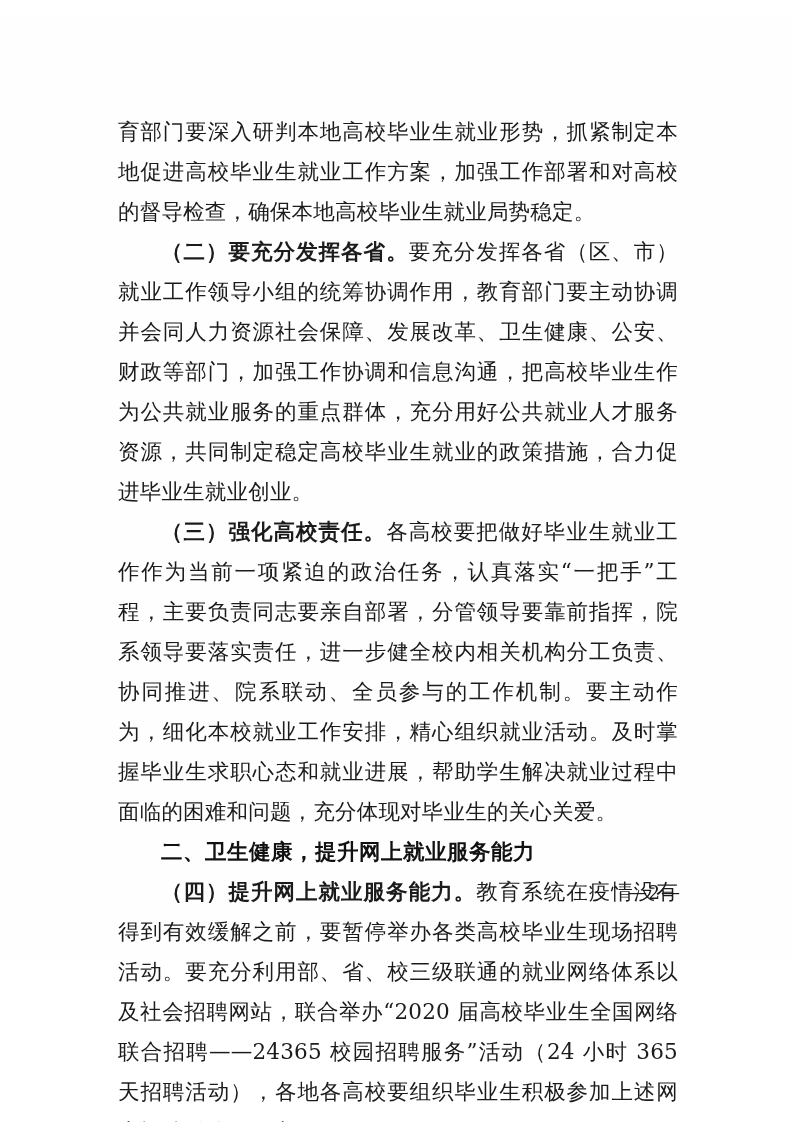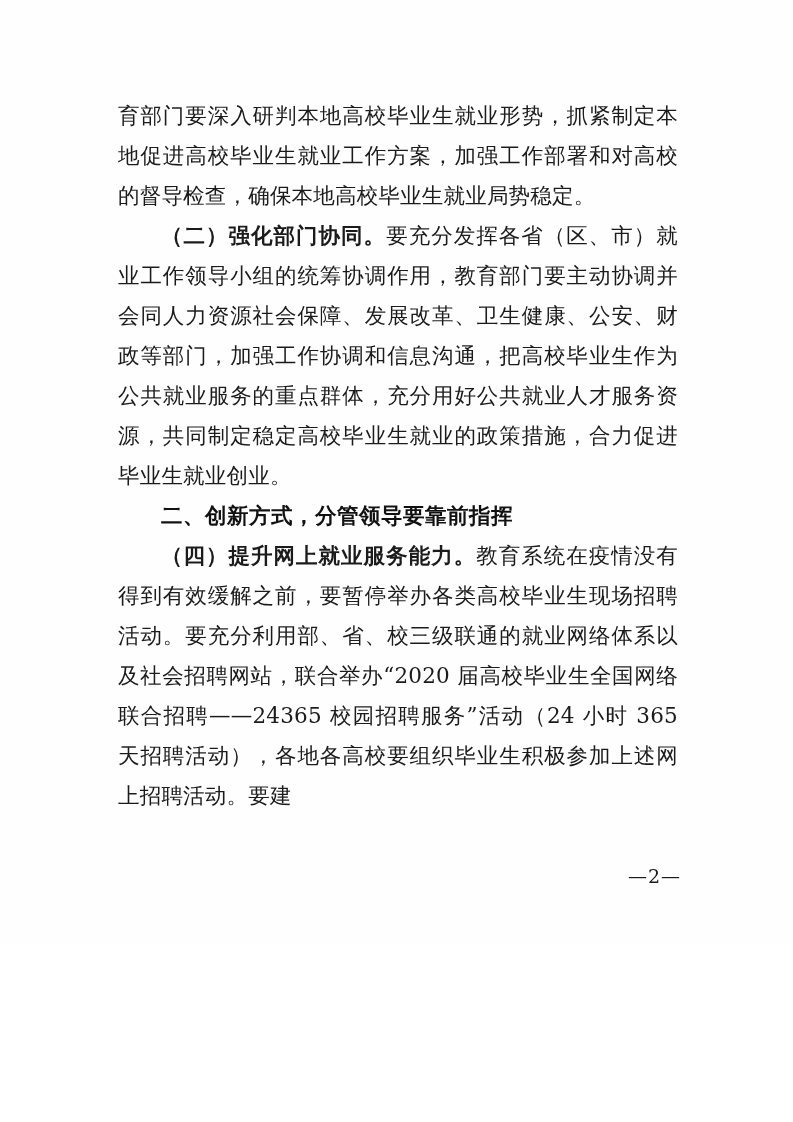--- a/index.html
+++ b/index.html
@@ -11,21 +11,21 @@
     width: 793px;
     height: 1122px;
     font-family: "DejaVu Serif", "Liberation Serif", serif;
     color: #1a1a1a;
     position: relative;
     overflow: hidden;
   }
   .page {
     position: absolute;
     left: 0;
-    top: 0;
+    top: 16px;
     width: 793px;
     height: 943px;
     background: #fefefe;
   }
   .content {
     position: absolute;
     left: 118px;
     top: 96px;
     width: 560px;
   }
@@ -67,25 +67,28 @@
 <body>
 
 <div class="page">
   <div class="content">
 
     <p class="para">
       <span>育部门要深入研判本地高校毕业生就业形势，抓紧制定本地促进高校毕业生就业工作方案，加强工作部署和对高校的督导检查，确保本地高校毕业生就业局势稳定。</span>
     </p>
 
     <p class="para indent">
-      <span class="bold-lead">（二）强化部门协同。</span><span>要充分发挥各省（区、市）就业工作领导小组的统筹协调作用，教育部门要主动协调并会同人力资源社会保障、发展改革、卫生健康、公安、财政等部门，加强工作协调和信息沟通，把高校毕业生作为公共就业服务的重点群体，充分用好公共就业人才服务资源，共同制定稳定高校毕业生就业的政策措施，合力促进毕业生就业创业。</span>
+      <span class="bold-lead">（二）要充分发挥各省。</span><span>要充分发挥各省（区、市）就业工作领导小组的统筹协调作用，教育部门要主动协调并会同人力资源社会保障、发展改革、卫生健康、公安、财政等部门，加强工作协调和信息沟通，把高校毕业生作为公共就业服务的重点群体，充分用好公共就业人才服务资源，共同制定稳定高校毕业生就业的政策措施，合力促进毕业生就业创业。</span>
     </p>
 
+    <p class="para indent">
+      <span class="bold-lead">（三）强化高校责任。</span><span>各高校要把做好毕业生就业工作作为当前一项紧迫的政治任务，认真落实“一把手”工程，主要负责同志要亲自部署，分管领导要靠前指挥，院系领导要落实责任，进一步健全校内相关机构分工负责、协同推进、院系联动、全员参与的工作机制。要主动作为，细化本校就业工作安排，精心组织就业活动。及时掌握毕业生求职心态和就业进展，帮助学生解决就业过程中面临的困难和问题，充分体现对毕业生的关心关爱。</span>
+    </p>
 
-    <h2 class="heading">二、创新方式，分管领导要靠前指挥</h2>
+    <h2 class="heading">二、卫生健康，提升网上就业服务能力</h2>
 
     <p class="para indent">
       <span class="bold-lead">（四）提升网上就业服务能力。</span><span>教育系统在疫情没有得到有效缓解之前，要暂停举办各类高校毕业生现场招聘活动。要充分利用部、省、校三级联通的就业网络体系以及社会招聘网站，联合举办“2020 届高校毕业生全国网络联合招聘——24365 校园招聘服务”活动（24 小时 365 天招聘活动），各地各高校要组织毕业生积极参加上述网上招聘活动。要建</span>
     </p>
 
   </div>
 
   <div class="page-number">—2—</div>
 </div>
 

